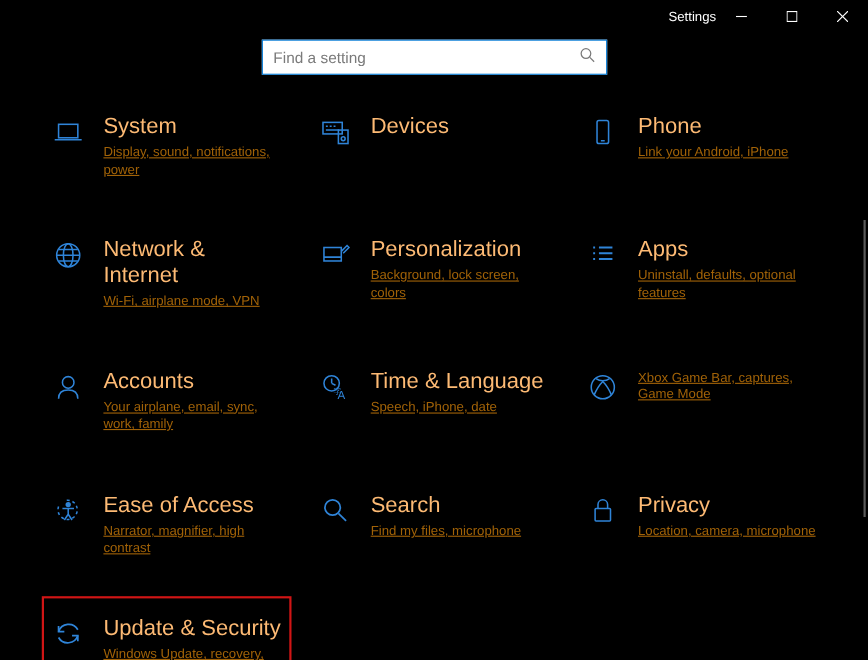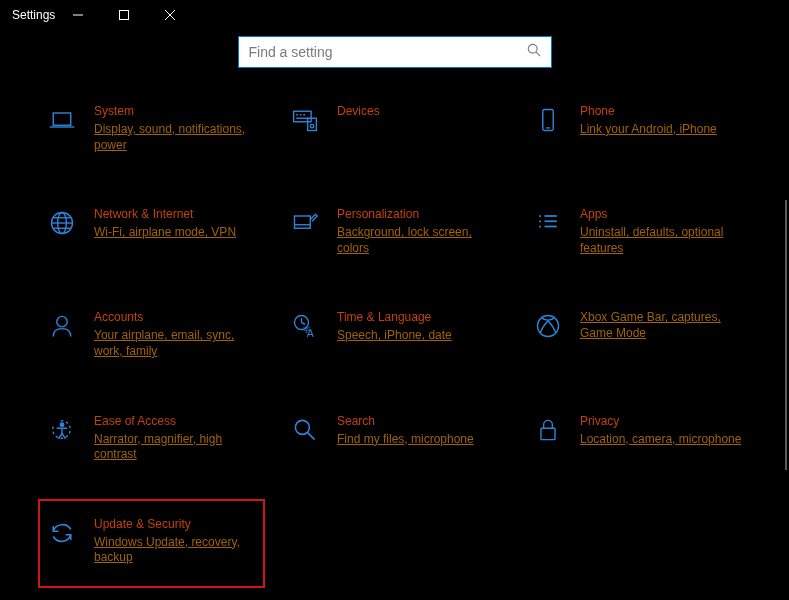--- a/index.html
+++ b/index.html
@@ -8,21 +8,21 @@
       height: 600px;
       background: #000;
       font-family: "Segoe UI", Tahoma, sans-serif;
       color: #fff;
       overflow: hidden;
       position: relative;
     }
     .titlebar {
       display: flex;
       align-items: center;
-      justify-content: flex-start;
+      justify-content: flex-end;
       height: 30px;
       padding: 0 0 0 12px;
     }
     .titlebar-title {
       font-size: 12px;
       color: #fff;
     }
     .window-controls {
       display: flex;
       gap: 0;
@@ -84,22 +84,22 @@
       height: 32px;
       flex-shrink: 0;
       color: #2f84d8;
       display: flex;
       align-items: center;
       justify-content: center;
     }
     .tile-icon svg { width: 28px; height: 28px; }
     .tile-text { flex: 1; }
     .tile-title {
-      font-size: 12px;
-      color: #c2410c;
+      font-size: 20px;
+      color: #fdba74;
       margin-bottom: 4px;
     }
     .tile-desc {
       font-size: 12px;
       color: #a16207;
       line-height: 1.3;
       text-decoration: underline;
     }
     .scrollbar {
       position: absolute;

